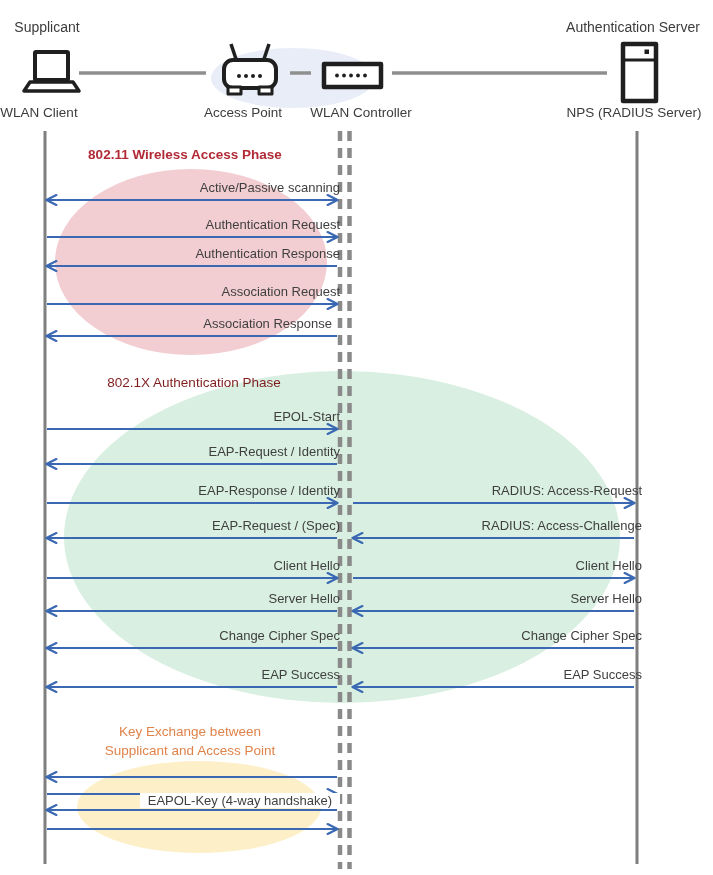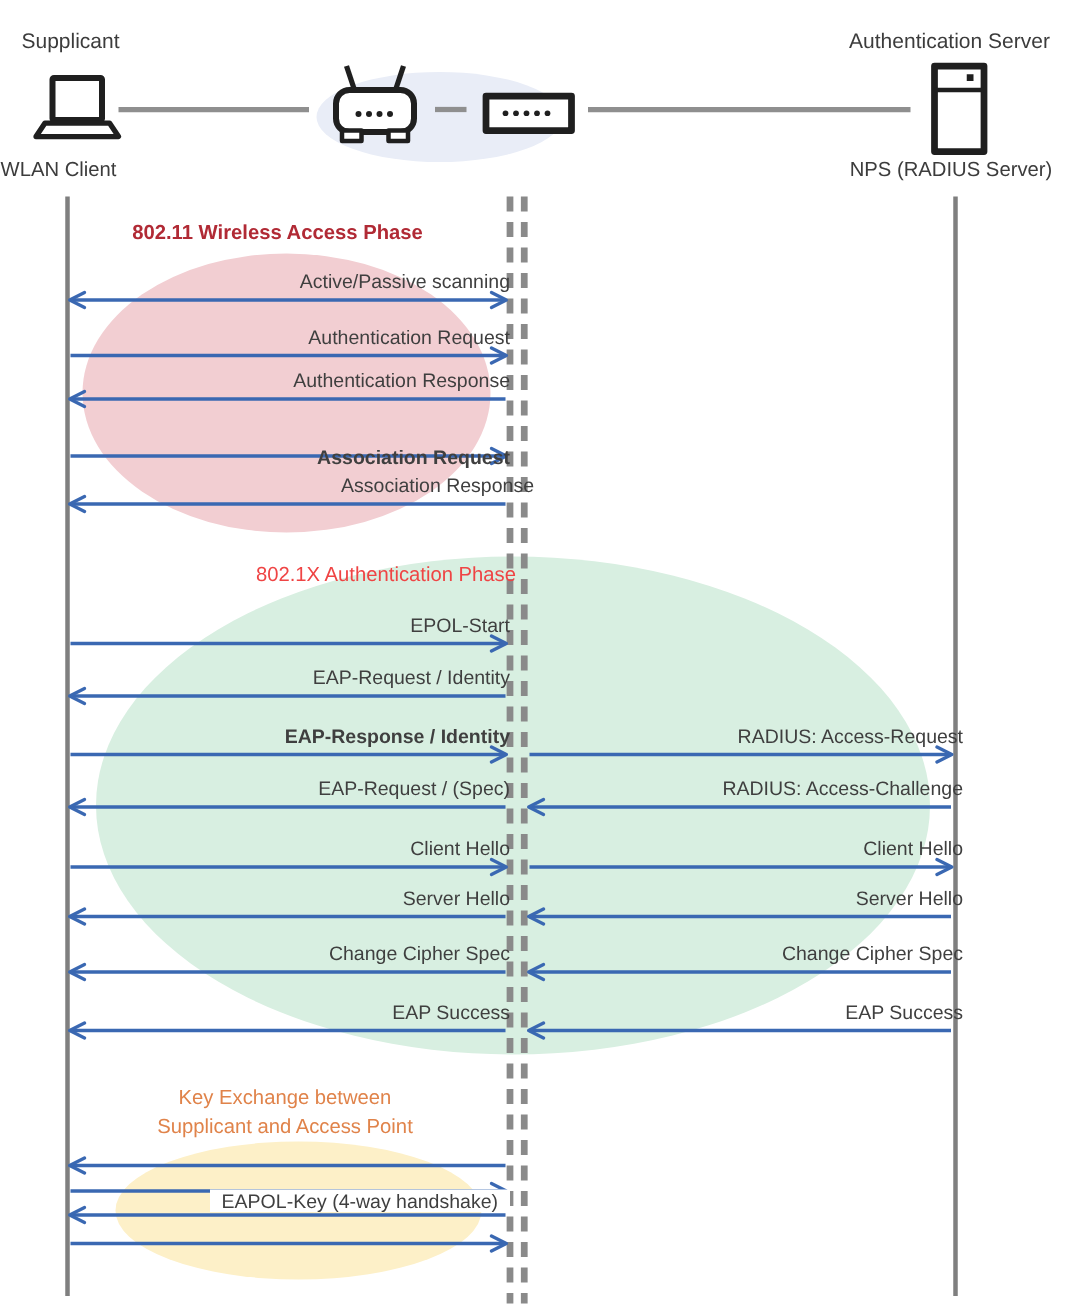--- a/index.html
+++ b/index.html
@@ -112,36 +112,38 @@
         <line x1="47" y1="794" x2="337" y2="794" class="msg-line" marker-end="url(#ah)"></line>
         <line x1="337" y1="810" x2="47" y2="810" class="msg-line" marker-end="url(#ah)"></line>
         <line x1="47" y1="829" x2="337" y2="829" class="msg-line" marker-end="url(#ah)"></line>
       </g>
   </svg>
 
   <div class="role" style="left:-63px">Supplicant</div>
   <div class="role" style="left:523px">Authentication Server</div>
 
   <div class="device" style="left:-71px">WLAN Client</div>
+  <div class="device" style="left:133px">Access Point</div>
+  <div class="device" style="left:251px">WLAN Controller</div>
   <div class="device" style="left:524px">NPS (RADIUS Server)</div>
 
   <div class="phase-title t1" style="color: rgb(177, 42, 53);">802.11 Wireless Access Phase</div>
-  <div class="phase-title t2" style="color: #ef4444; text-align: right;">802.1X Authentication Phase</div>
+  <div class="phase-title t2" style="color: #7f1d1d;">802.1X Authentication Phase</div>
   <div class="phase-title t3" style="color: rgb(224, 131, 74); text-align: center;">Key Exchange between
 Supplicant and Access Point</div>
 
   <div id="labels-layer">
       <div class="msg-label" style="left: 40px; top: 179px;"><span>Active/Passive scanning</span></div>
       <div class="msg-label" style="left: 40px; top: 216px;"><span>Authentication Request</span></div>
       <div class="msg-label" style="left: 40px; top: 245px;"><span>Authentication Response</span></div>
-      <div class="msg-label" style="left: 40px; top: 296px; font-weight: bold;"><span>Association Request</span></div>
-      <div class="msg-label" style="left: 56px; top: 315px;"><span>Association Response</span></div>
+      <div class="msg-label" style="left: 40px; top: 283px;"><span>Association Request</span></div>
+      <div class="msg-label" style="left: 32px; top: 315px;"><span>Association Response</span></div>
       <div class="msg-label" style="left: 40px; top: 408px;"><span>EPOL-Start</span></div>
       <div class="msg-label" style="left: 40px; top: 443px;"><span>EAP-Request / Identity</span></div>
-      <div class="msg-label" style="left: 40px; top: 482px; font-weight: bold;"><span>EAP-Response / Identity</span></div>
+      <div class="msg-label" style="left: 40px; top: 482px;"><span>EAP-Response / Identity</span></div>
       <div class="msg-label" style="left: 342px; top: 482px;"><span>RADIUS: Access-Request</span></div>
       <div class="msg-label" style="left: 40px; top: 517px;"><span>EAP-Request / (Spec)</span></div>
       <div class="msg-label" style="left: 342px; top: 517px;"><span>RADIUS: Access-Challenge</span></div>
       <div class="msg-label" style="left: 40px; top: 557px;"><span>Client Hello</span></div>
       <div class="msg-label" style="left: 342px; top: 557px;"><span>Client Hello</span></div>
       <div class="msg-label" style="left: 40px; top: 590px;"><span>Server Hello</span></div>
       <div class="msg-label" style="left: 342px; top: 590px;"><span>Server Hello</span></div>
       <div class="msg-label" style="left: 40px; top: 627px;"><span>Change Cipher Spec</span></div>
       <div class="msg-label" style="left: 342px; top: 627px;"><span>Change Cipher Spec</span></div>
       <div class="msg-label" style="left: 40px; top: 666px;"><span>EAP Success</span></div>

